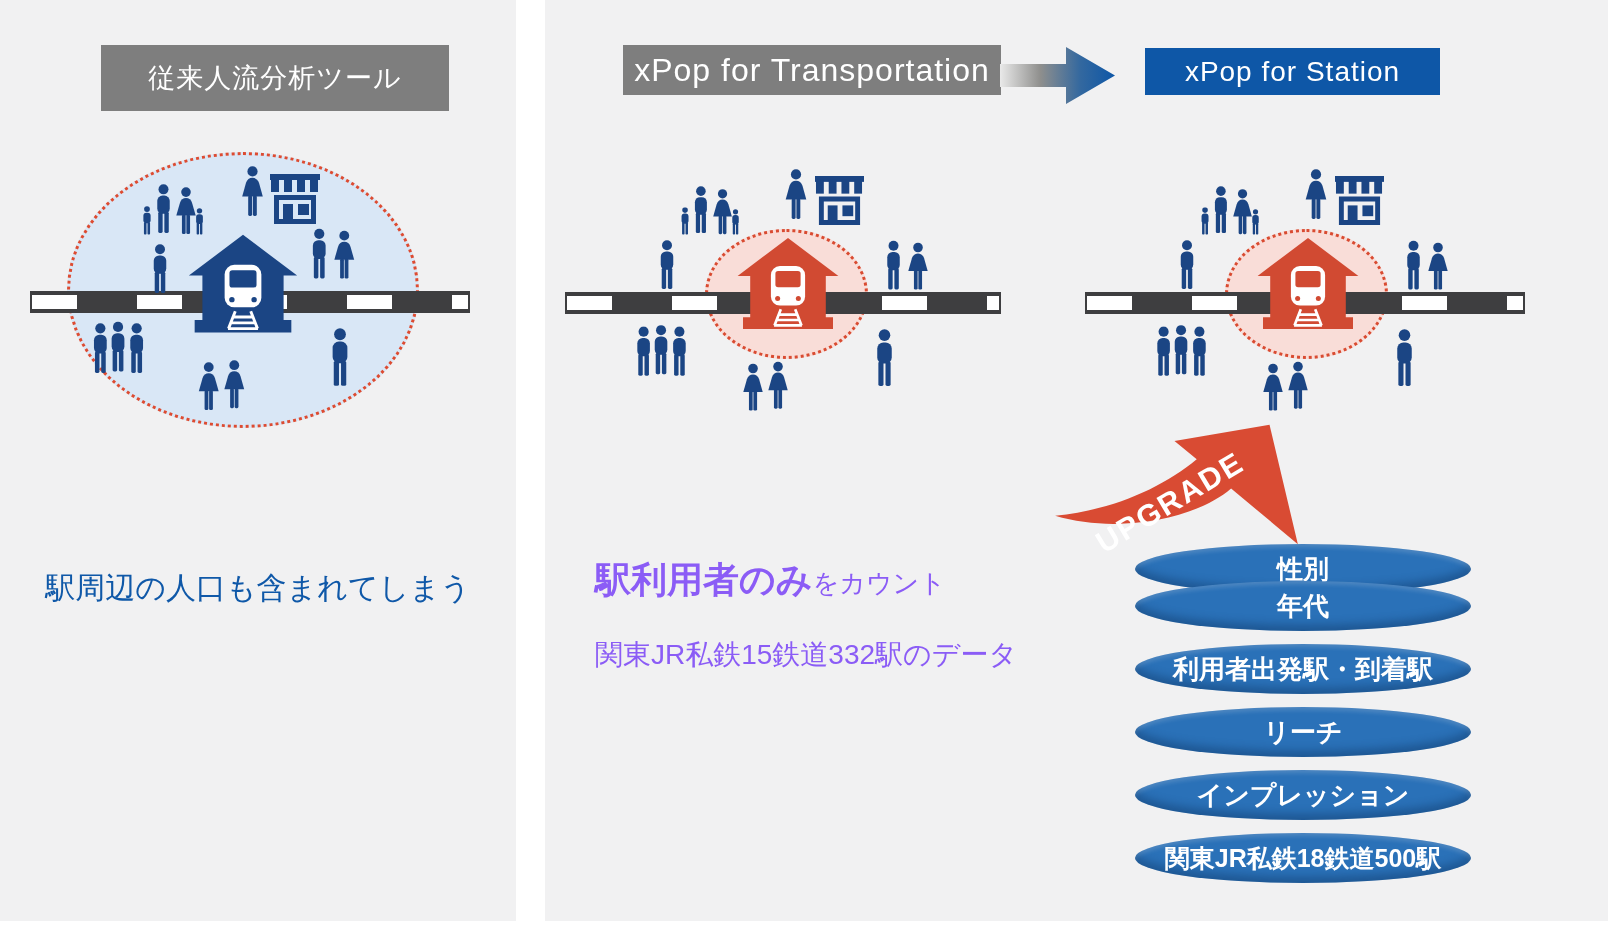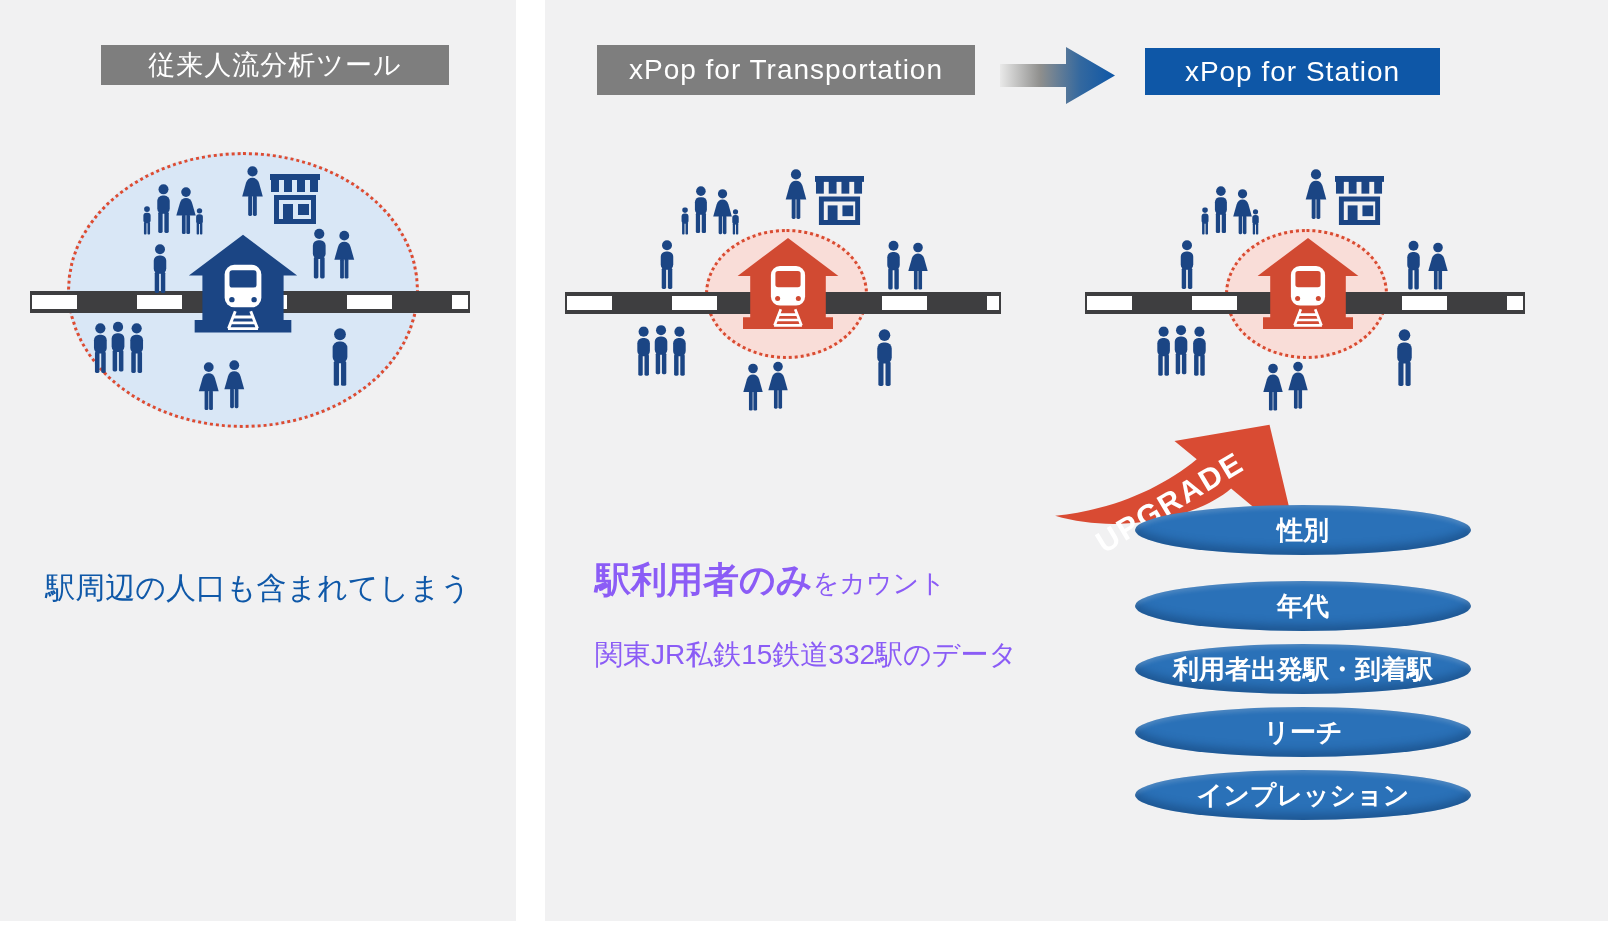--- a/index.html
+++ b/index.html
@@ -84,21 +84,21 @@
       <rect x="41" y="31" width="38" height="44" rx="10" fill="#fff"></rect>
       <rect x="46" y="36.5" width="28" height="18" rx="3" fill="currentColor"></rect>
       <circle cx="48.5" cy="67" r="2.8" fill="currentColor"></circle>
       <circle cx="71.5" cy="67" r="2.8" fill="currentColor"></circle>
       <path d="M52,79 L45,97 M68,79 L75,97 M49.5,85 L70.5,85 M47,91 L73,91 M44.5,97 L75.5,97" stroke="#fff" stroke-width="3" fill="none"></path>
     </symbol>
   </defs>
 </svg>
 
 <div id="panel-left" class="panel">
-  <div class="hdr hdr-gray" style="left:101px;top:45px;width:348px;height:40px;">従来人流分析ツール</div>
+  <div class="hdr hdr-gray" style="left:101px;top:45px;width:348px;height:66px;">従来人流分析ツール</div>
 
   <div class="wide-ellipse"></div>
   <div class="track" style="left:30px;top:291px;width:440px;"></div>
 
   <svg class="icon icon-navy" style="left:140px;top:184px" width="68" height="52">
       <use href="#sym-family"></use>
     </svg>
   <svg class="icon icon-navy" style="left:147px;top:244px" width="26" height="50">
       <use href="#sym-man"></use>
     </svg>
@@ -121,21 +121,21 @@
       <use href="#sym-man"></use>
     </svg>
   <svg class="icon icon-navy" style="left:185px;top:233px" width="116" height="112">
       <use href="#sym-station"></use>
     </svg>
 
   <div class="caption-left">駅周辺の人口も含まれてしまう</div>
 </div>
 
 <div id="panel-right" class="panel">
-  <div class="hdr hdr-gray" style="left:52px;top:45px;width:378px;height:50px;font-size:28px;">xPop for Transportation</div>
+  <div class="hdr hdr-gray" style="left:78px;top:45px;width:378px;height:50px;font-size:32px;">xPop for Transportation</div>
 
   <svg class="abs" style="left:455px;top:47px" width="115" height="57" viewBox="0 0 115 57">
     <defs>
       <linearGradient id="flowgrad" x1="0" y1="0" x2="1" y2="0">
         <stop offset="0" stop-color="#e9e9e9"></stop>
         <stop offset="0.35" stop-color="#8f8f8d"></stop>
         <stop offset="0.7" stop-color="#33689f"></stop>
         <stop offset="1" stop-color="#0e57a7"></stop>
       </linearGradient>
     </defs>
@@ -213,18 +213,19 @@
     <svg class="icon icon-red" style="left:709px;top:237px" width="108" height="103">
         <use href="#sym-station"></use>
       </svg>
   </div>
 
   <svg class="abs" style="left:498px;top:418px" width="268" height="138" viewBox="0 0 265 135">
     <path d="M12,96 C70,90 118,68 152,40 L130,22 L224,6 L252,124 L186,69 C150,100 72,114 12,96 Z" fill="#d94b33"></path>
     <text x="125" y="93" transform="rotate(-31 125 82)" text-anchor="middle" font-size="30" font-weight="700" fill="#ffffff" letter-spacing="2">UPGRADE</text>
   </svg>
 
-  <div class="feature" style="top:505px;">性別</div>
+  <div class="feature" style="top:544px;">性別</div>
   <div class="feature" style="top:581px;">年代</div>
   <div class="feature" style="top:644px;">利用者出発駅・到着駅</div>
   <div class="feature" style="top:707px;">リーチ</div>
   <div class="feature" style="top:770px;">インプレッション</div>
+  <div class="feature" style="top:833px;font-size:25px;">関東JR私鉄18鉄道500駅</div>
 </div>
 
 </body></html>

